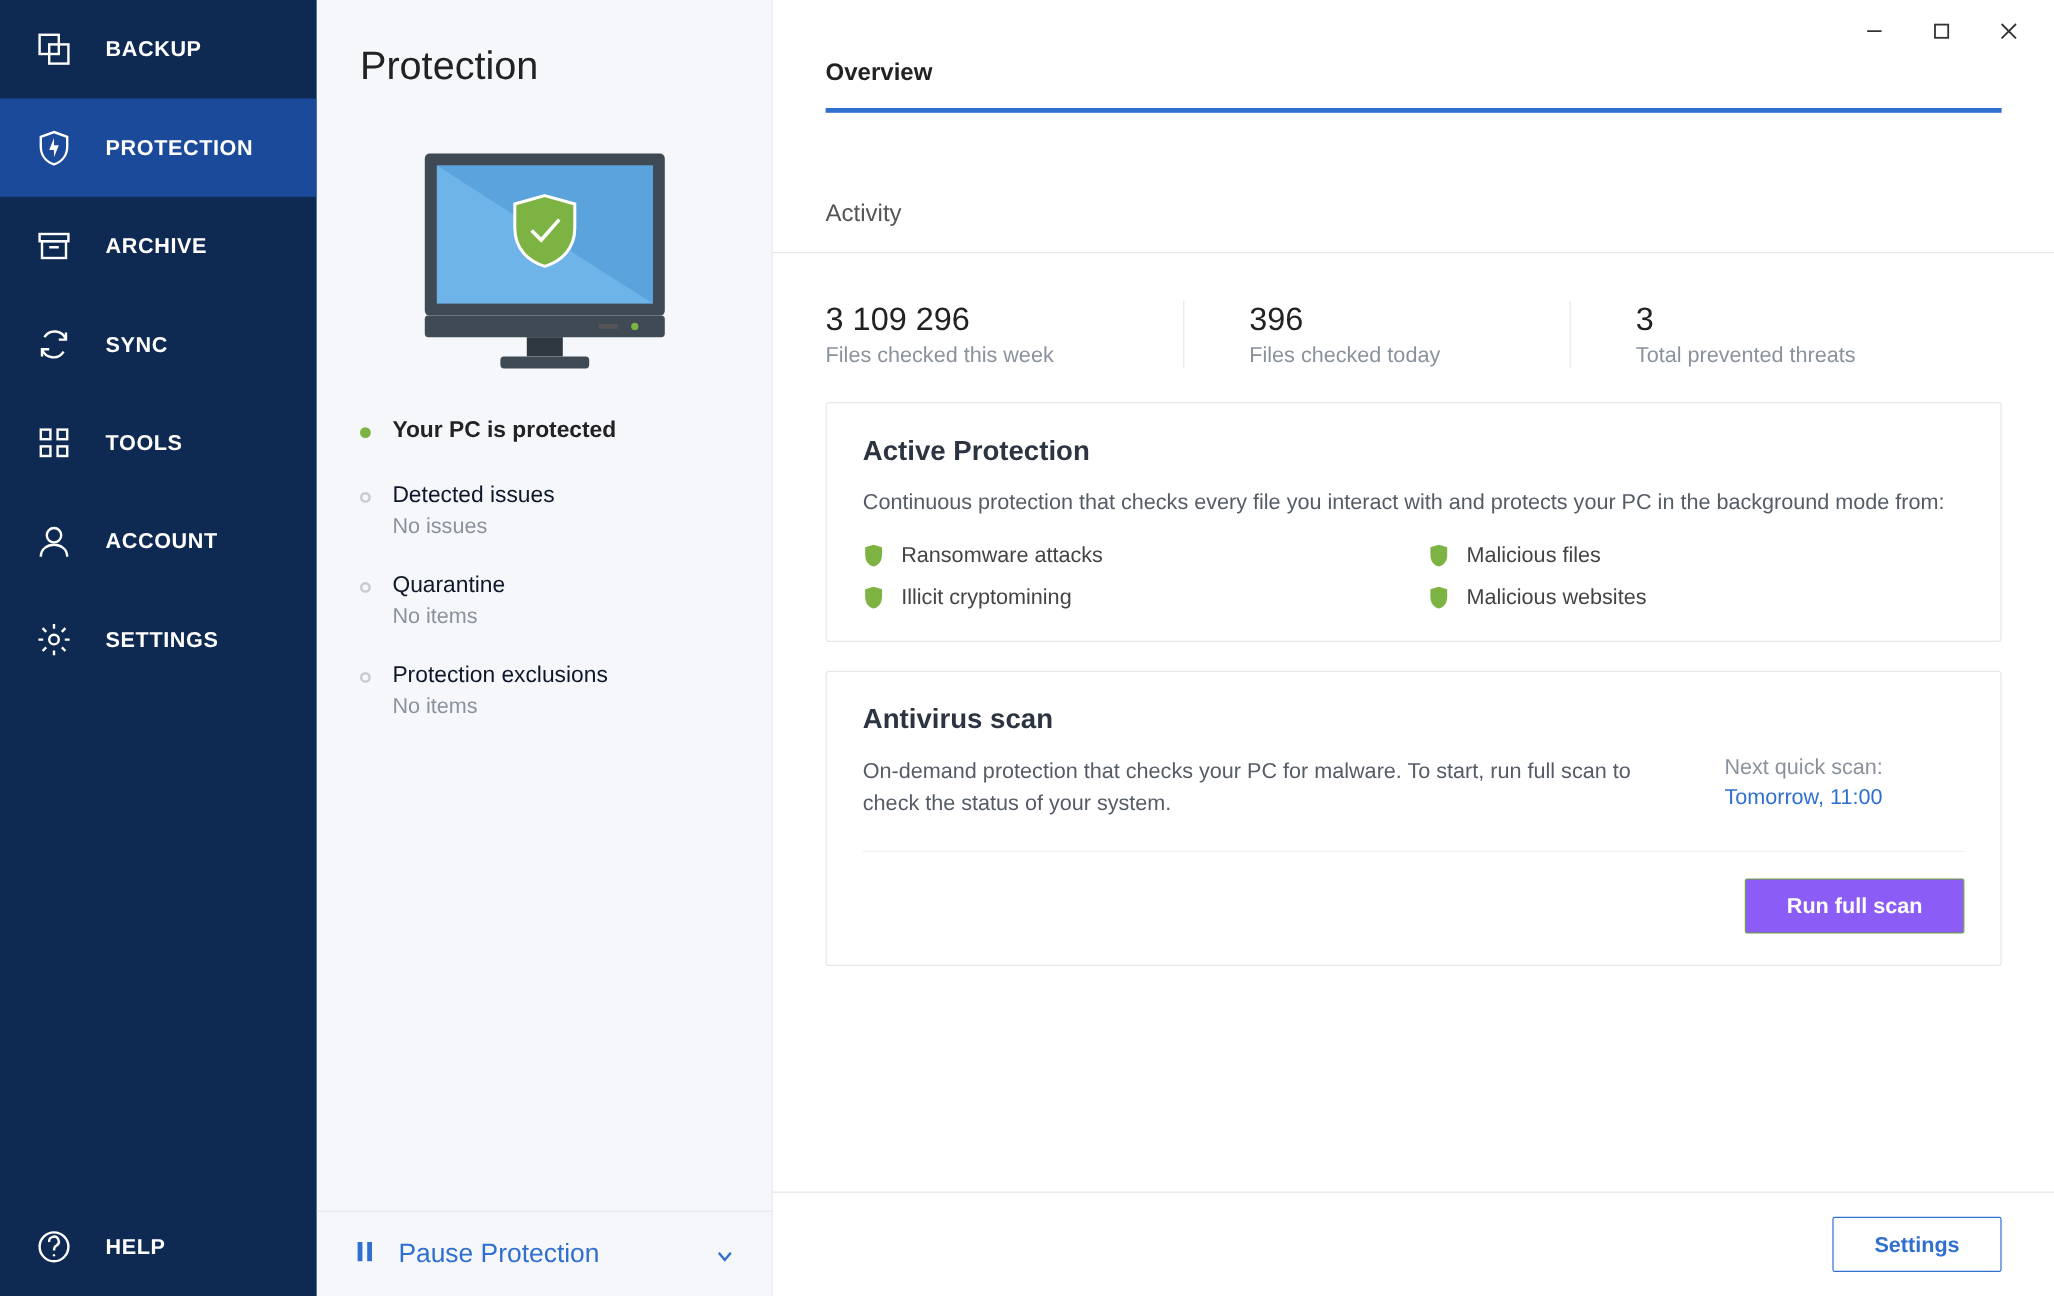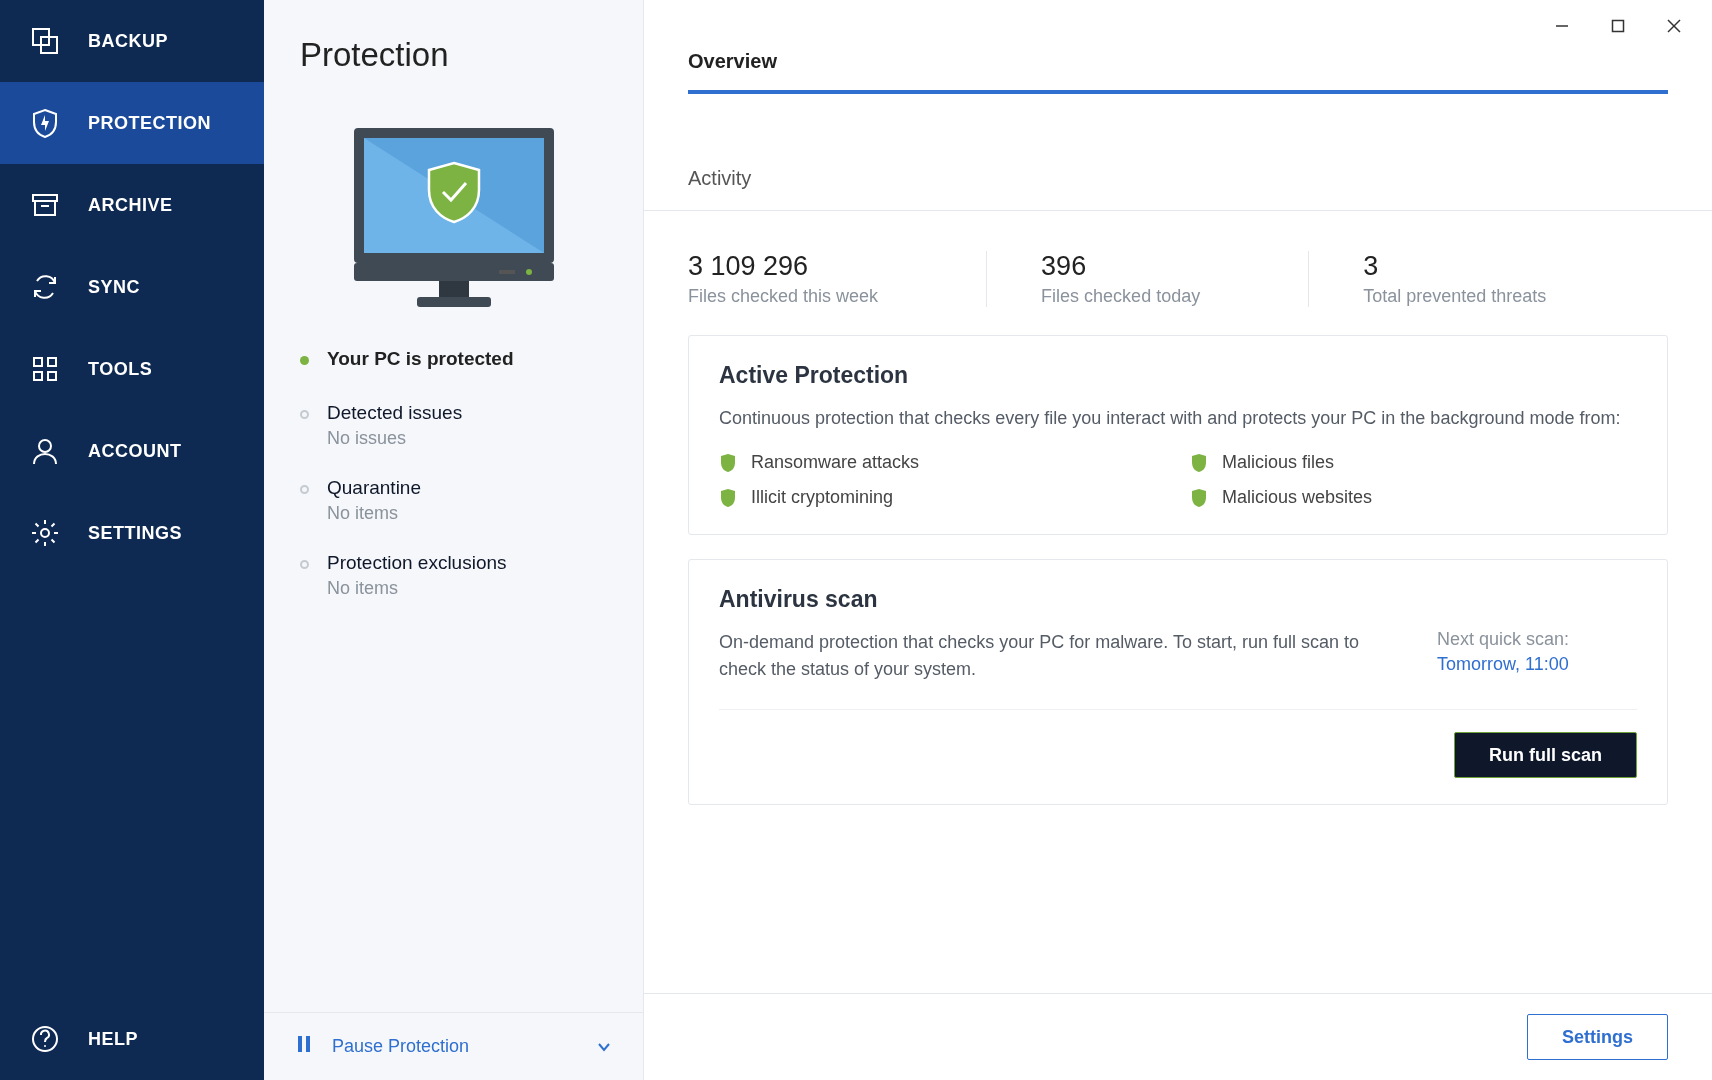--- a/index.html
+++ b/index.html
@@ -62,21 +62,21 @@
 .status-text .line2 { color: #8a929c; font-size: 18px; }
 .status-row.primary .line1 { font-weight: 600; color: #222; }
 .panel-left-footer {
   margin-top: auto;
   border-top: 1px solid #e4e7eb;
   padding: 22px 32px;
   display: flex;
   align-items: center;
   gap: 20px;
   color: #2f6fd0;
-  font-size: 18px;
+  font-size: 22px;
   cursor: pointer;
 }
 .pause-chevron { margin-left: auto; }
 
 .panel-right {
   flex: 1;
   background: #fff;
   display: flex;
   flex-direction: column;
 }
@@ -136,21 +136,21 @@
 .threat-item { display: flex; align-items: center; gap: 14px; font-size: 18px; color: #444; }
 .shield-mini { width: 18px; height: 20px; }
 
 .scan-body { display: flex; gap: 31px; }
 .scan-body .left { flex: 1; }
 .scan-body .right { min-width: 200px; }
 .next-lbl { color: #8a929c; font-size: 18px; margin-bottom: 4px; }
 .next-val { color: #2f6fd0; font-size: 18px; }
 .scan-actions { display: flex; justify-content: flex-end; gap: 20px; margin-top: 26px; border-top: 1px solid #eef0f3; padding-top: 22px; }
 .btn { height: 46px; padding: 0 34px; font-size: 18px; font-weight: 600; border-radius: 2px; cursor: pointer; display: flex; align-items: center; }
-.btn-primary { background: #0f172a; color: #fff; border: 1px solid #6da338; }
+.btn-primary { background: #8b5cf6; color: #fff; border: 1px solid #6da338; }
 .btn-secondary { background: #fff; color: #2f6fd0; border: 1.5px solid #2f6fd0; }
 
 .panel-right-footer {
   margin-top: auto;
   border-top: 1px solid #e4e7eb;
   padding: 20px 44px;
   display: flex;
   justify-content: flex-end;
 }
 </style>

